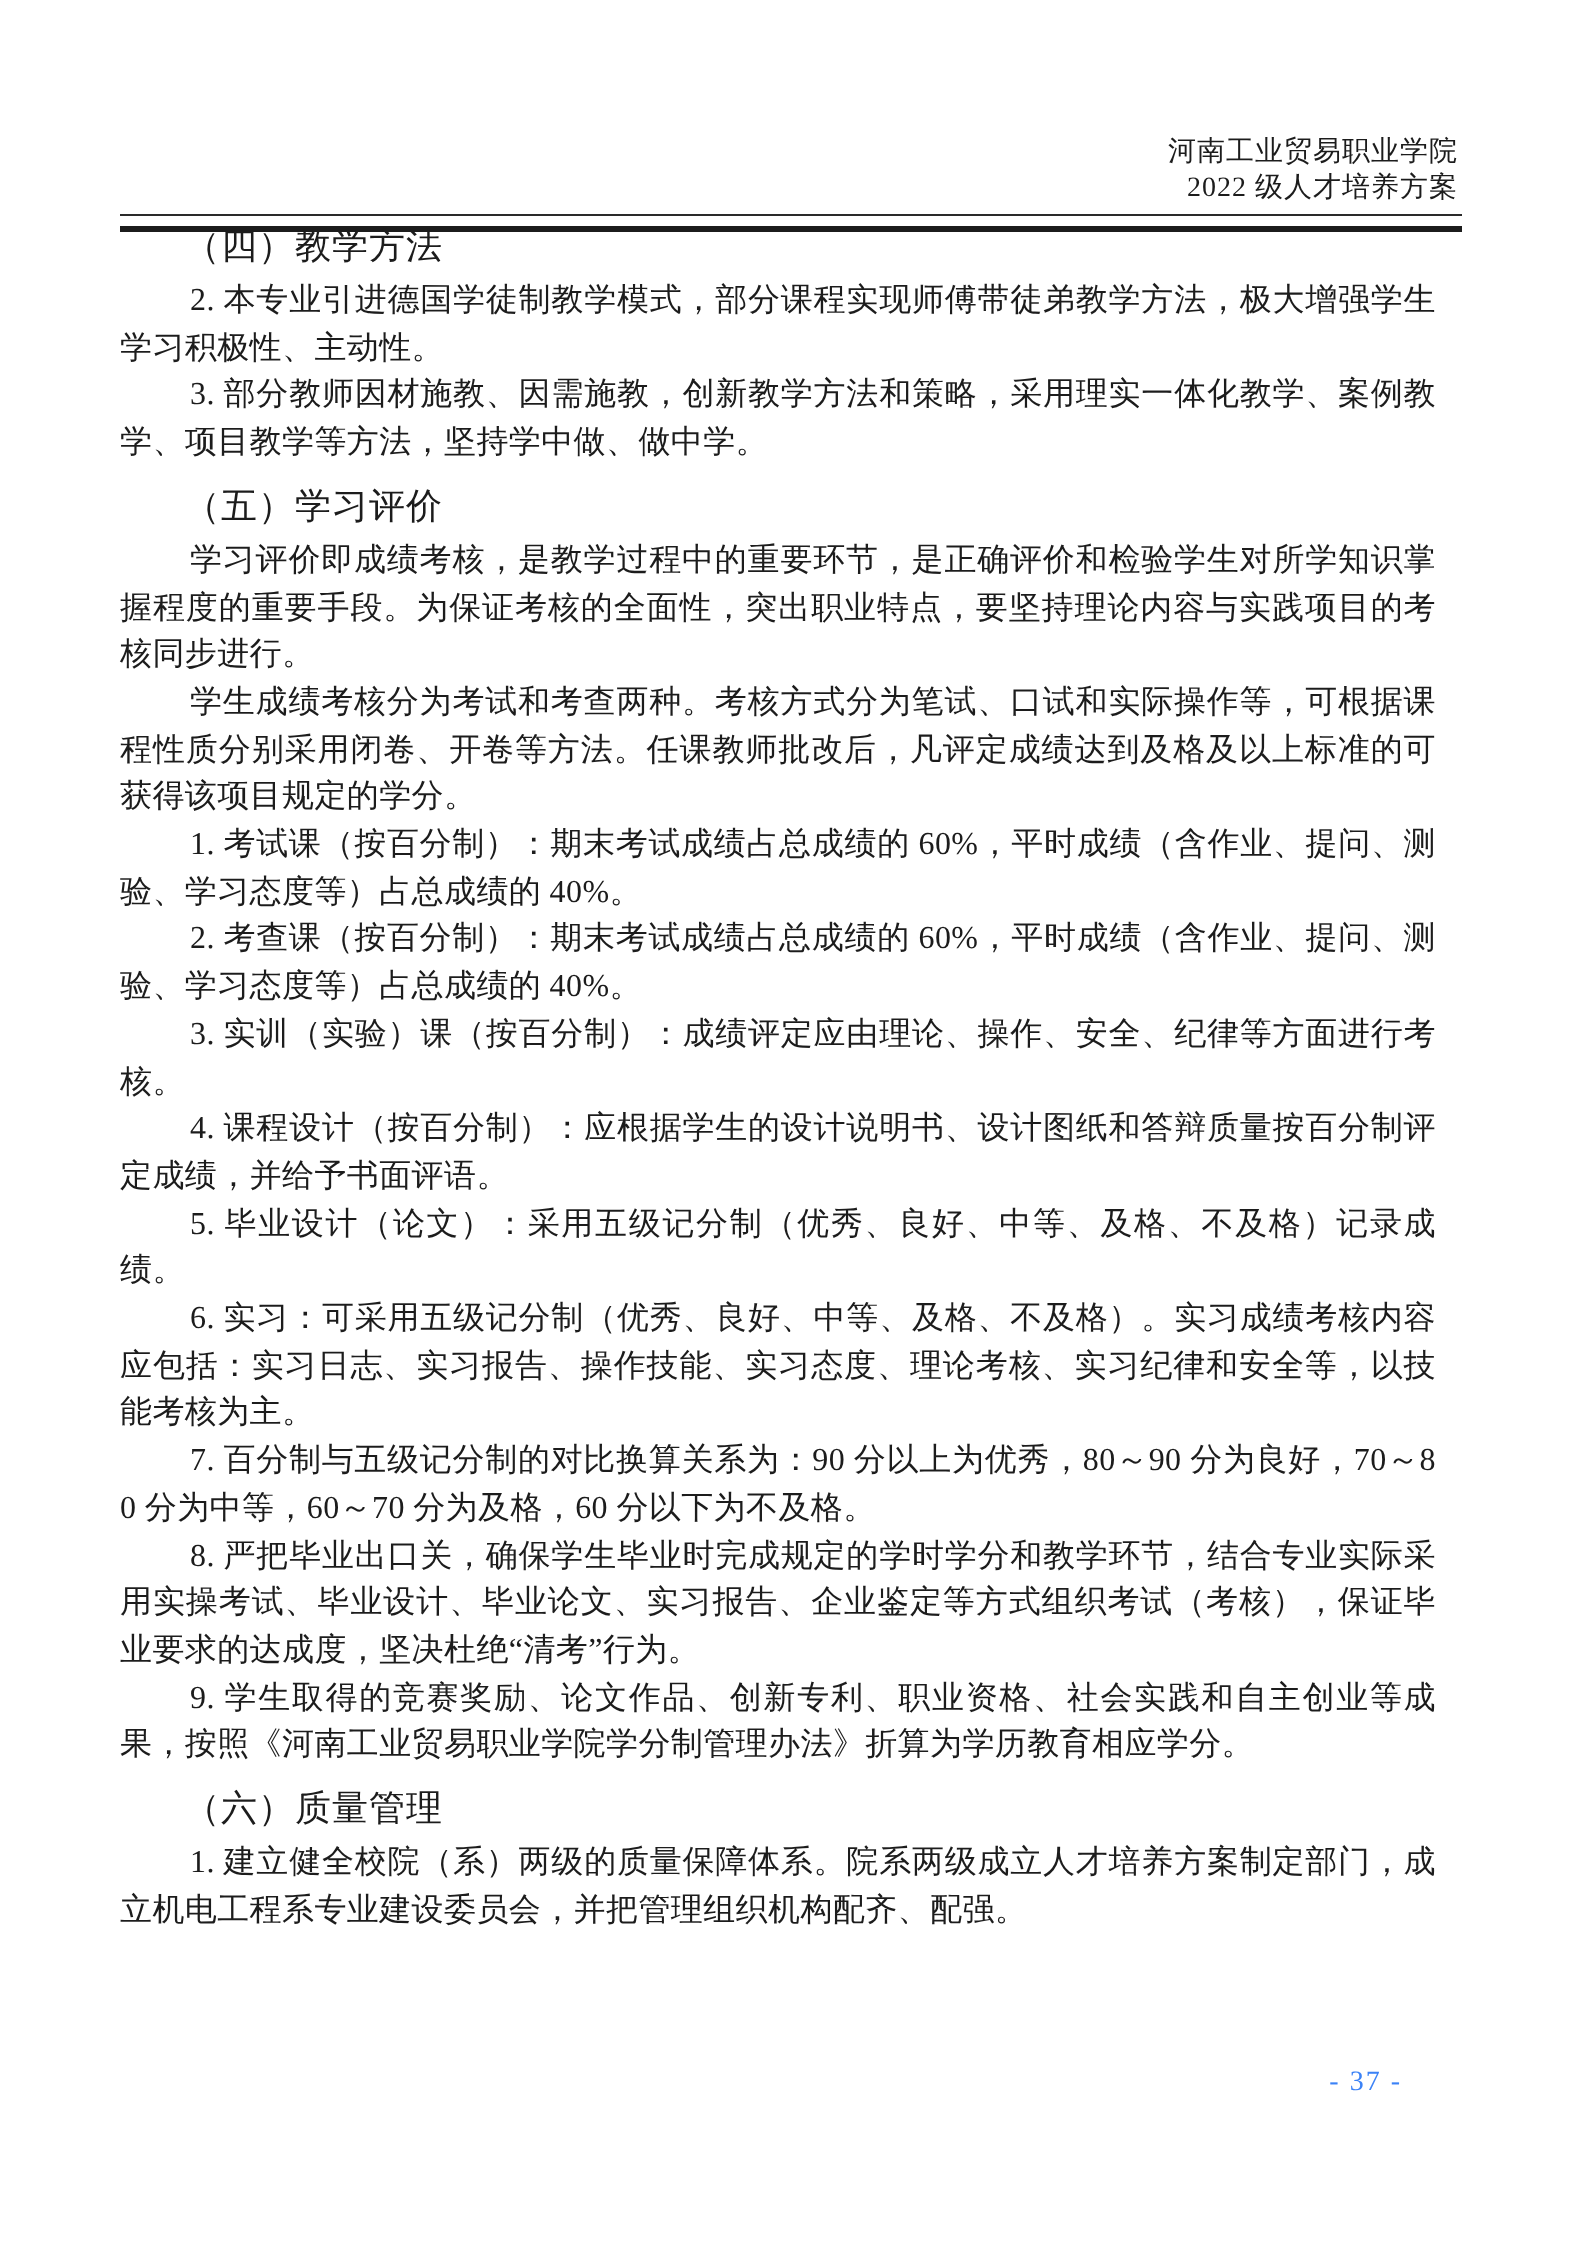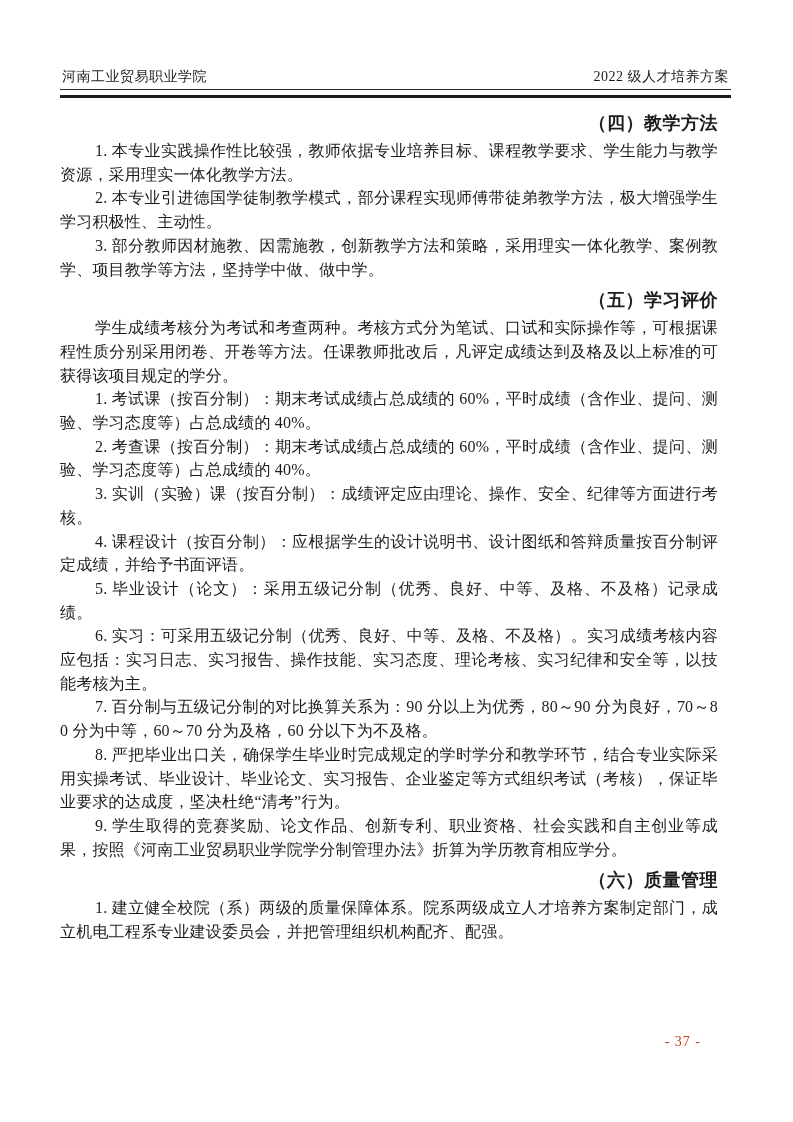--- a/index.html
+++ b/index.html
@@ -25,64 +25,64 @@
     width: 671px;
   }
   .header-row {
     display: flex;
     justify-content: space-between;
     align-items: flex-end;
     font-size: 14px;
     line-height: 18px;
     letter-spacing: 0.5px;
     padding: 0 2px 2px 2px;
+    flex-direction: column;
   }
   .header-rule-thin {
     height: 1px;
     background: #2a2a2a;
     margin-top: 1px;
   }
   .header-rule-thick {
     height: 3px;
     background: #1c1c1c;
     margin-top: 5px;
   }
   
   .document-body {
     position: absolute;
     top: 104px;
     left: 60px;
     width: 658px;
   }
   .section-heading {
     font-size: 18px;
-    font-weight: bold;
+    font-weight: normal;
     line-height: 26px;
     margin: 6px 0 3px 0;
     padding-left: 32px;
     letter-spacing: 0.5px;
-    text-align: right;
   }
   .paragraph {
     font-size: 16px;
     line-height: 23.7px;
     margin: 0;
     text-indent: 35px;
     text-align: justify;
     letter-spacing: 0.2px;
     word-break: break-all;
     text-align-last: left;
   }
   
   .page-footer {
     position: absolute;
     top: 1034px;
     right: 92px;
     font-size: 14px;
-    color: #c2410c;
+    color: #3b82f6;
     letter-spacing: 1px;
   }
 </style>
 </head>
 <body>
 
 <div class="page">
 
   <div class="page-header">
     <div class="header-row">
@@ -90,27 +90,27 @@
       <span>2022 级人才培养方案</span>
     </div>
     <div class="header-rule-thin"></div>
     <div class="header-rule-thick"></div>
   </div>
 
   <div class="document-body">
 
     <div>
       <div class="section-heading">（四）教学方法</div>
-      <p class="paragraph">1. 本专业实践操作性比较强，教师依据专业培养目标、课程教学要求、学生能力与教学资源，采用理实一体化教学方法。</p>
       <p class="paragraph">2. 本专业引进德国学徒制教学模式，部分课程实现师傅带徒弟教学方法，极大增强学生学习积极性、主动性。</p>
       <p class="paragraph">3. 部分教师因材施教、因需施教，创新教学方法和策略，采用理实一体化教学、案例教学、项目教学等方法，坚持学中做、做中学。</p>
     </div>
 
     <div>
       <div class="section-heading">（五）学习评价</div>
+      <p class="paragraph">学习评价即成绩考核，是教学过程中的重要环节，是正确评价和检验学生对所学知识掌握程度的重要手段。为保证考核的全面性，突出职业特点，要坚持理论内容与实践项目的考核同步进行。</p>
       <p class="paragraph">学生成绩考核分为考试和考查两种。考核方式分为笔试、口试和实际操作等，可根据课程性质分别采用闭卷、开卷等方法。任课教师批改后，凡评定成绩达到及格及以上标准的可获得该项目规定的学分。</p>
       <p class="paragraph">1. 考试课（按百分制）：期末考试成绩占总成绩的 60%，平时成绩（含作业、提问、测验、学习态度等）占总成绩的 40%。</p>
       <p class="paragraph">2. 考查课（按百分制）：期末考试成绩占总成绩的 60%，平时成绩（含作业、提问、测验、学习态度等）占总成绩的 40%。</p>
       <p class="paragraph">3. 实训（实验）课（按百分制）：成绩评定应由理论、操作、安全、纪律等方面进行考核。</p>
       <p class="paragraph">4. 课程设计（按百分制）：应根据学生的设计说明书、设计图纸和答辩质量按百分制评定成绩，并给予书面评语。</p>
       <p class="paragraph">5. 毕业设计（论文）：采用五级记分制（优秀、良好、中等、及格、不及格）记录成绩。</p>
       <p class="paragraph">6. 实习：可采用五级记分制（优秀、良好、中等、及格、不及格）。实习成绩考核内容应包括：实习日志、实习报告、操作技能、实习态度、理论考核、实习纪律和安全等，以技能考核为主。</p>
       <p class="paragraph">7. 百分制与五级记分制的对比换算关系为：90 分以上为优秀，80～90 分为良好，70～80 分为中等，60～70 分为及格，60 分以下为不及格。</p>
       <p class="paragraph">8. 严把毕业出口关，确保学生毕业时完成规定的学时学分和教学环节，结合专业实际采用实操考试、毕业设计、毕业论文、实习报告、企业鉴定等方式组织考试（考核），保证毕业要求的达成度，坚决杜绝“清考”行为。</p>
       <p class="paragraph">9. 学生取得的竞赛奖励、论文作品、创新专利、职业资格、社会实践和自主创业等成果，按照《河南工业贸易职业学院学分制管理办法》折算为学历教育相应学分。</p>

